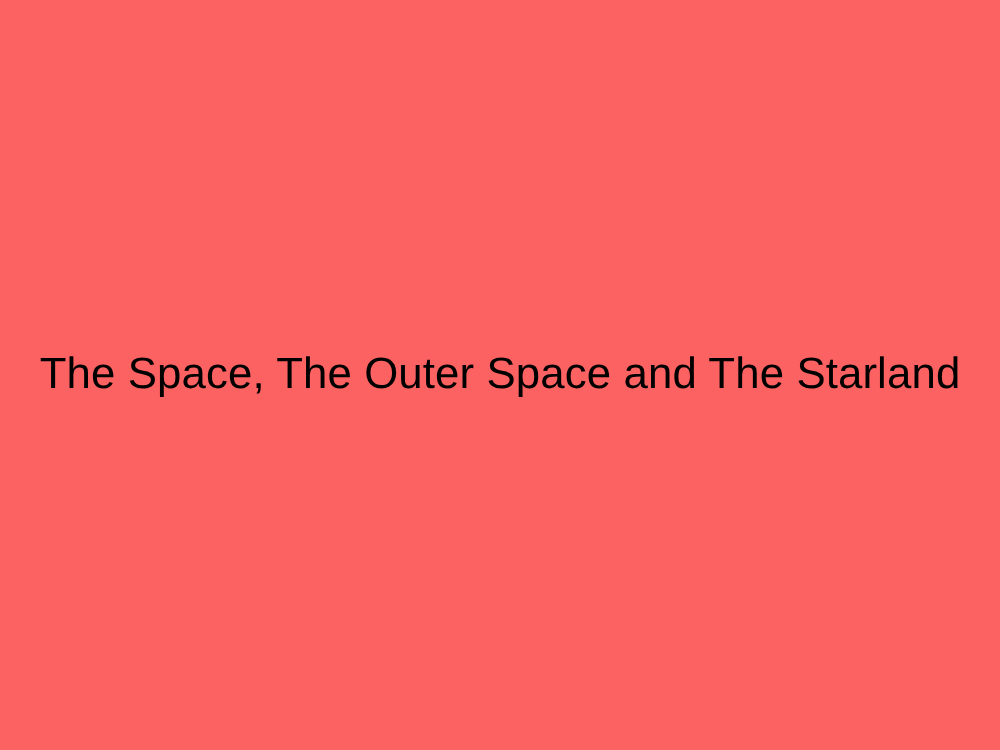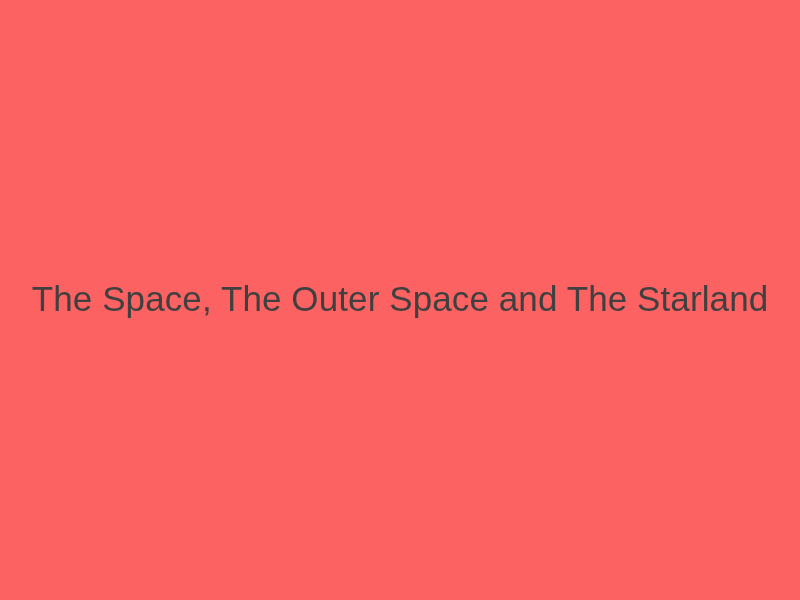--- a/index.html
+++ b/index.html
@@ -41,15 +41,15 @@
     user-select: none;
     
     margin-top: -3px;
   }
 </style>
 </head>
 <body>
 
 <div id="placeholder-screen" style="background: rgb(253, 98, 98);">
 
-  <span id="placeholder-message" style="color: #404040;">The Space, The Outer Space and The Starland</span>
+  <span id="placeholder-message" style="color: #000000;">The Space, The Outer Space and The Starland</span>
 
 </div>
 
 </body></html>

